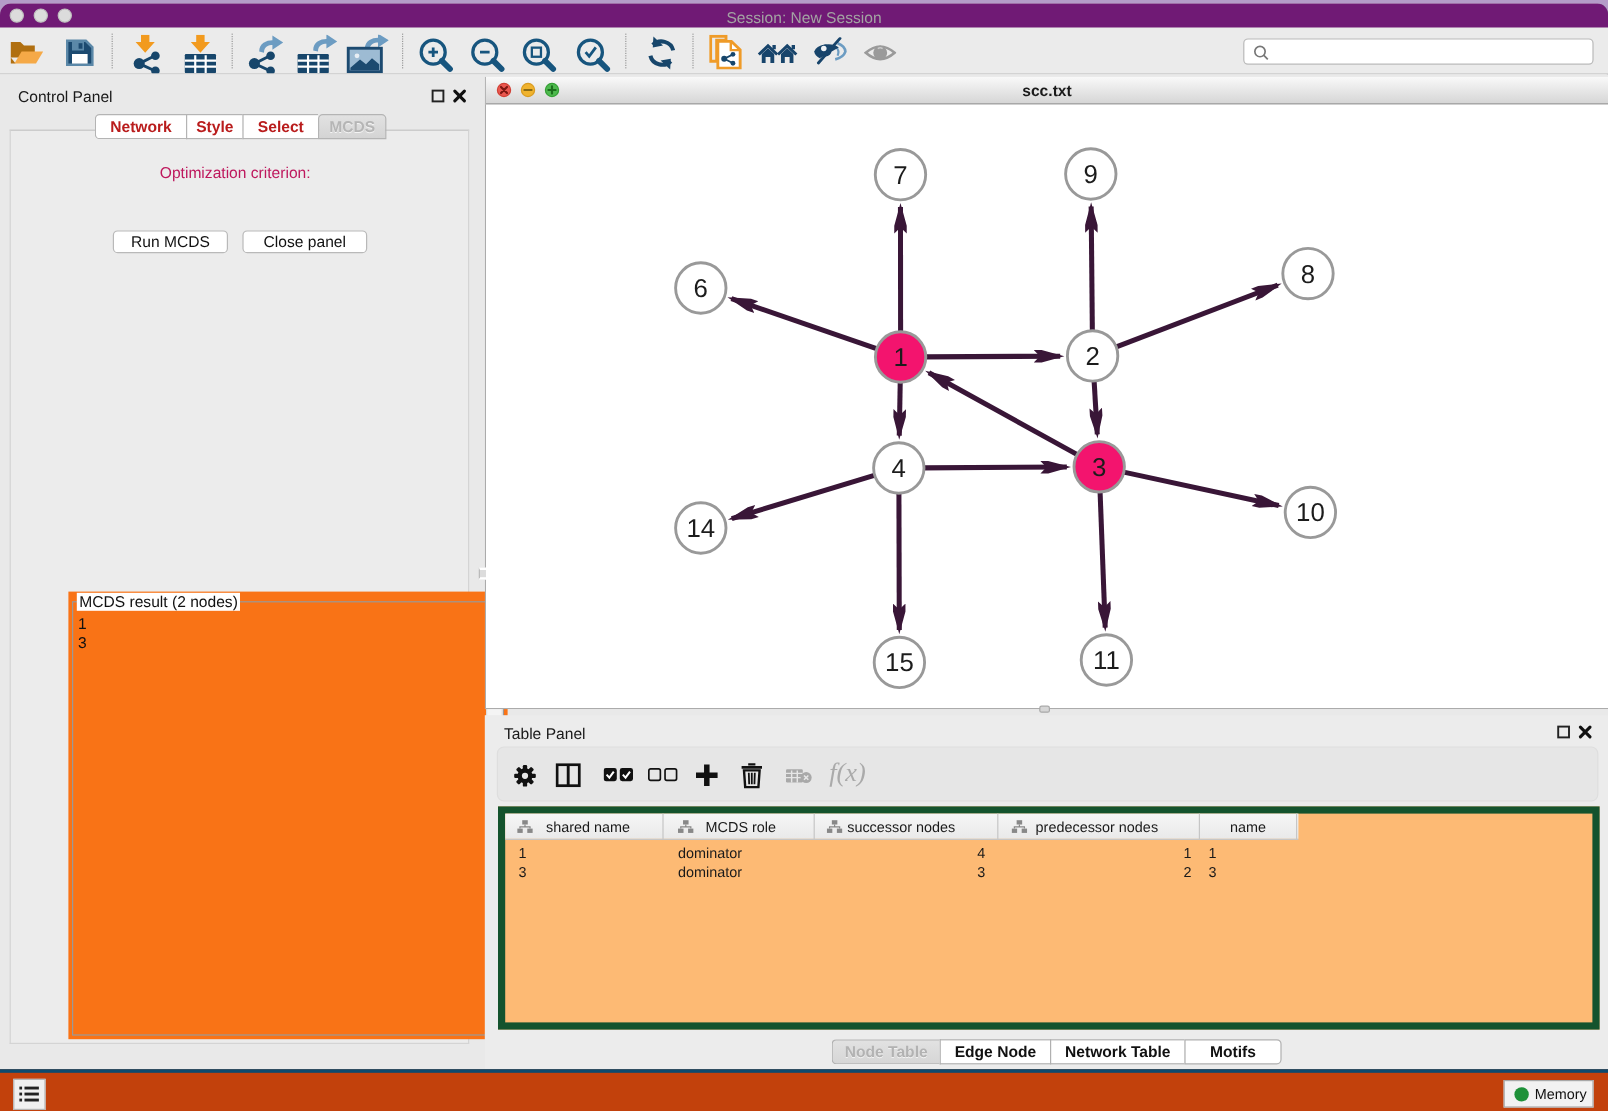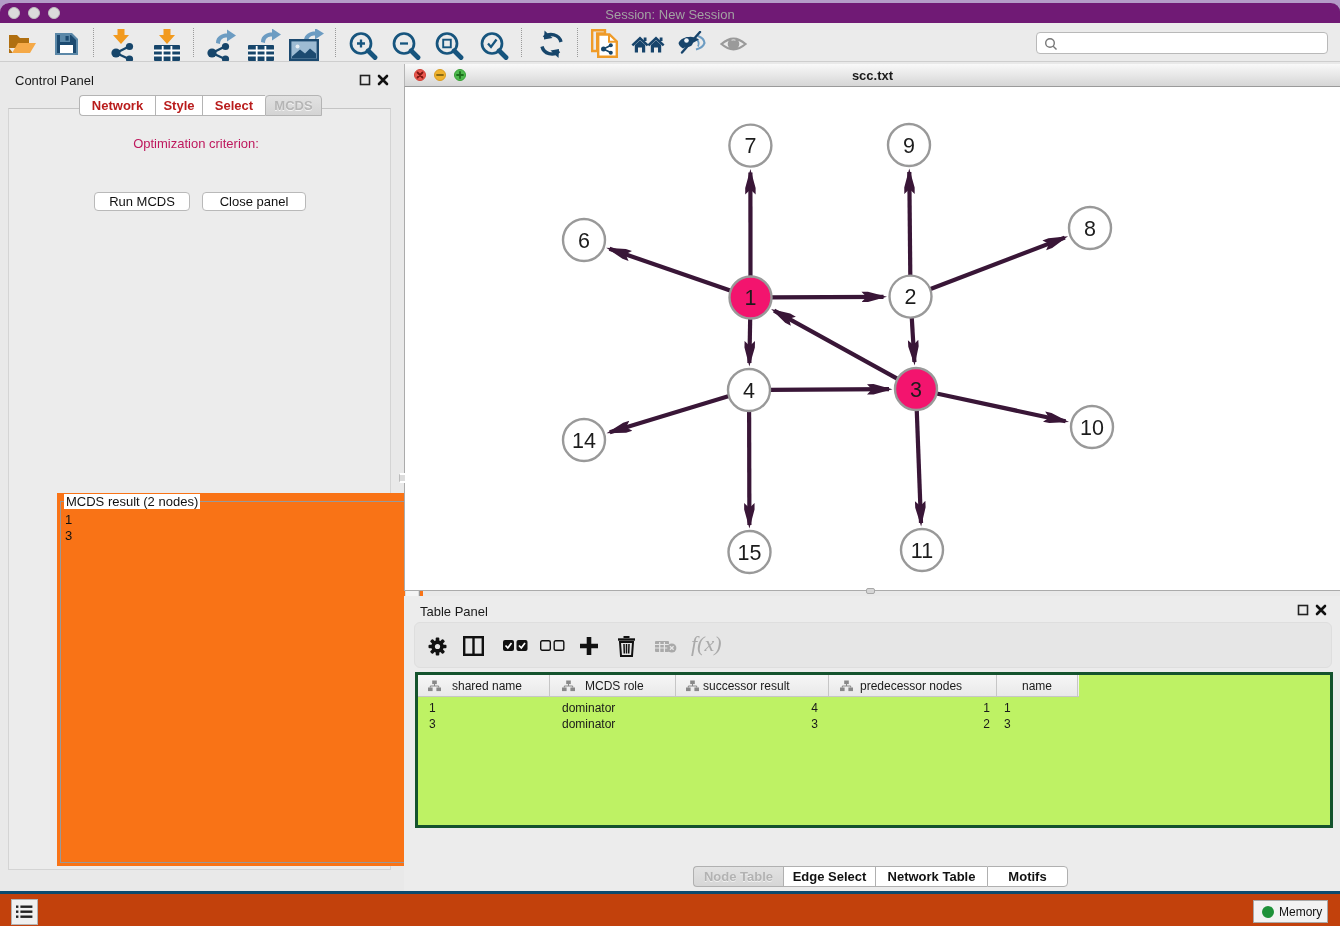--- a/index.html
+++ b/index.html
@@ -34,21 +34,21 @@
 
 .netwin { position:absolute; left:404px; top:2px; width:936px; height:527px; overflow:hidden; }
 .net-tb { position:absolute; left:0; top:0; right:0; height:23px; background:linear-gradient(#f9f9f9,#d6d6d6); border-bottom:1px solid #9a9a9a; border-left:1px solid #b5b5b5; }
 .net-title { position:absolute; top:4px; left:0; right:0; text-align:center; font-size:13px; font-weight:bold; color:#1a1a1a; }
 .light { position:absolute; top:5px; width:12px; height:12px; border-radius:50%; }
 .canvas { position:absolute; left:0; top:23px; right:0; bottom:0; background:#fff; border-left:1px solid #ababab; border-bottom:1px solid #ababab; }
 
 .tablepanel { position:absolute; left:404px; top:534px; right:0; height:295px; background:#ececec; }
 .tp-title { position:absolute; left:16px; top:8px; font-size:13px; color:#1a1a1a; }
 .tp-toolbar { position:absolute; left:10px; top:26px; right:8px; height:46px; background:#e6e6e6; border:1px solid #dedede; border-radius:6px; }
-.tbl { position:absolute; left:11px; top:76px; right:7px; height:156px; background:#bef264; border:3px solid #14532d; }
+.tbl { position:absolute; left:11px; top:76px; right:7px; height:186px; background:#fdba74; border:6px solid #14532d; }
 .thead { position:absolute; left:0; top:0; width:661px; height:22px; background:linear-gradient(#f6f6f6,#e9e9e9); border-bottom:1px solid #c6c6c6; }
 .th { position:absolute; top:0; height:22px; border-right:1px solid #c6c6c6; font-size:12px; color:#1a1a1a; }
 .td { position:absolute; font-size:12px; color:#1a1a1a; height:16px; line-height:16px; }
 .tabs2 { position:absolute; left:289px; top:270px; height:21px; font-size:13px; }
 .tab2 { float:left; background:#fff; border:1px solid #b0b0b0; border-right:none; height:21px; line-height:20px; text-align:center; color:#111; font-weight:bold; }
 
 .statusbar { position:absolute; left:0; right:0; bottom:0; height:35px; background:#c2410c; border-top:3px solid #0c4a6e; }
 .memory { position:absolute; right:12px; top:6px; width:75px; height:23px; background:#f2f2f2; border:1px solid #a8a8a8; font-size:12px; color:#111; }
 svg text { font-family:"Liberation Sans",sans-serif; }
 </style>
@@ -381,21 +381,21 @@
       </div>
       <div class="th" style="left:258px;width:153px">
         <svg class="abs" style="left:10px;top:5px" width="13" height="12" viewBox="0 0 13 12">
             <g fill="#888">
               <rect x="4.2" y="0.5" width="4.6" height="3.6"></rect>
               <rect x="0" y="7.5" width="4.6" height="3.6"></rect>
               <rect x="8.4" y="7.5" width="4.6" height="3.6"></rect>
             </g>
             <path d="M6.5,4 L6.5,6 M2.3,7.5 L2.3,6 L10.7,6 L10.7,7.5" stroke="#888" fill="none"></path>
           </svg>
-        <span class="abs" style="left:27px;top:4px">successor result</span>
+        <span class="abs" style="left:27px;top:4px">successor nodes</span>
       </div>
       <div class="th" style="left:411px;width:168px">
         <svg class="abs" style="left:11px;top:5px" width="13" height="12" viewBox="0 0 13 12">
             <g fill="#888">
               <rect x="4.2" y="0.5" width="4.6" height="3.6"></rect>
               <rect x="0" y="7.5" width="4.6" height="3.6"></rect>
               <rect x="8.4" y="7.5" width="4.6" height="3.6"></rect>
             </g>
             <path d="M6.5,4 L6.5,6 M2.3,7.5 L2.3,6 L10.7,6 L10.7,7.5" stroke="#888" fill="none"></path>
           </svg>
@@ -408,21 +408,21 @@
       <div class="td" style="left:411px;top:25px;width:161px;text-align:right">1</div>
       <div class="td" style="left:586px;top:25px">1</div>
       <div class="td" style="left:11px;top:41px">3</div>
       <div class="td" style="left:144px;top:41px">dominator</div>
       <div class="td" style="left:258px;top:41px;width:142px;text-align:right">3</div>
       <div class="td" style="left:411px;top:41px;width:161px;text-align:right">2</div>
       <div class="td" style="left:586px;top:41px">3</div>
     </div>
     <div class="tabs2">
       <div class="tab2" style="width:90px;background:linear-gradient(#e2e2e2,#d6d6d6);color:#b2b2b2;text-shadow:0 1px 0 #f2f2f2;border-radius:4px 0 0 4px">Node Table</div>
-      <div class="tab2" style="width:92px">Edge Select</div>
+      <div class="tab2" style="width:92px">Edge Node</div>
       <div class="tab2" style="width:112px">Network Table</div>
       <div class="tab2" style="width:81px;border-right:1px solid #b0b0b0;border-radius:0 4px 4px 0">Motifs</div>
     </div>
   </div>
 </div>
 <div class="statusbar">
   <div class="abs" style="left:11px;top:5px;width:27px;height:26px;background:#f0f0f0;border:1px solid #b5b5b5"></div>
   <svg class="abs" style="left:16px;top:11px" width="17" height="14" viewBox="0 0 17 14">
     <g fill="#222">
       <rect x="0" y="0.5" width="2.4" height="2.4"></rect>

